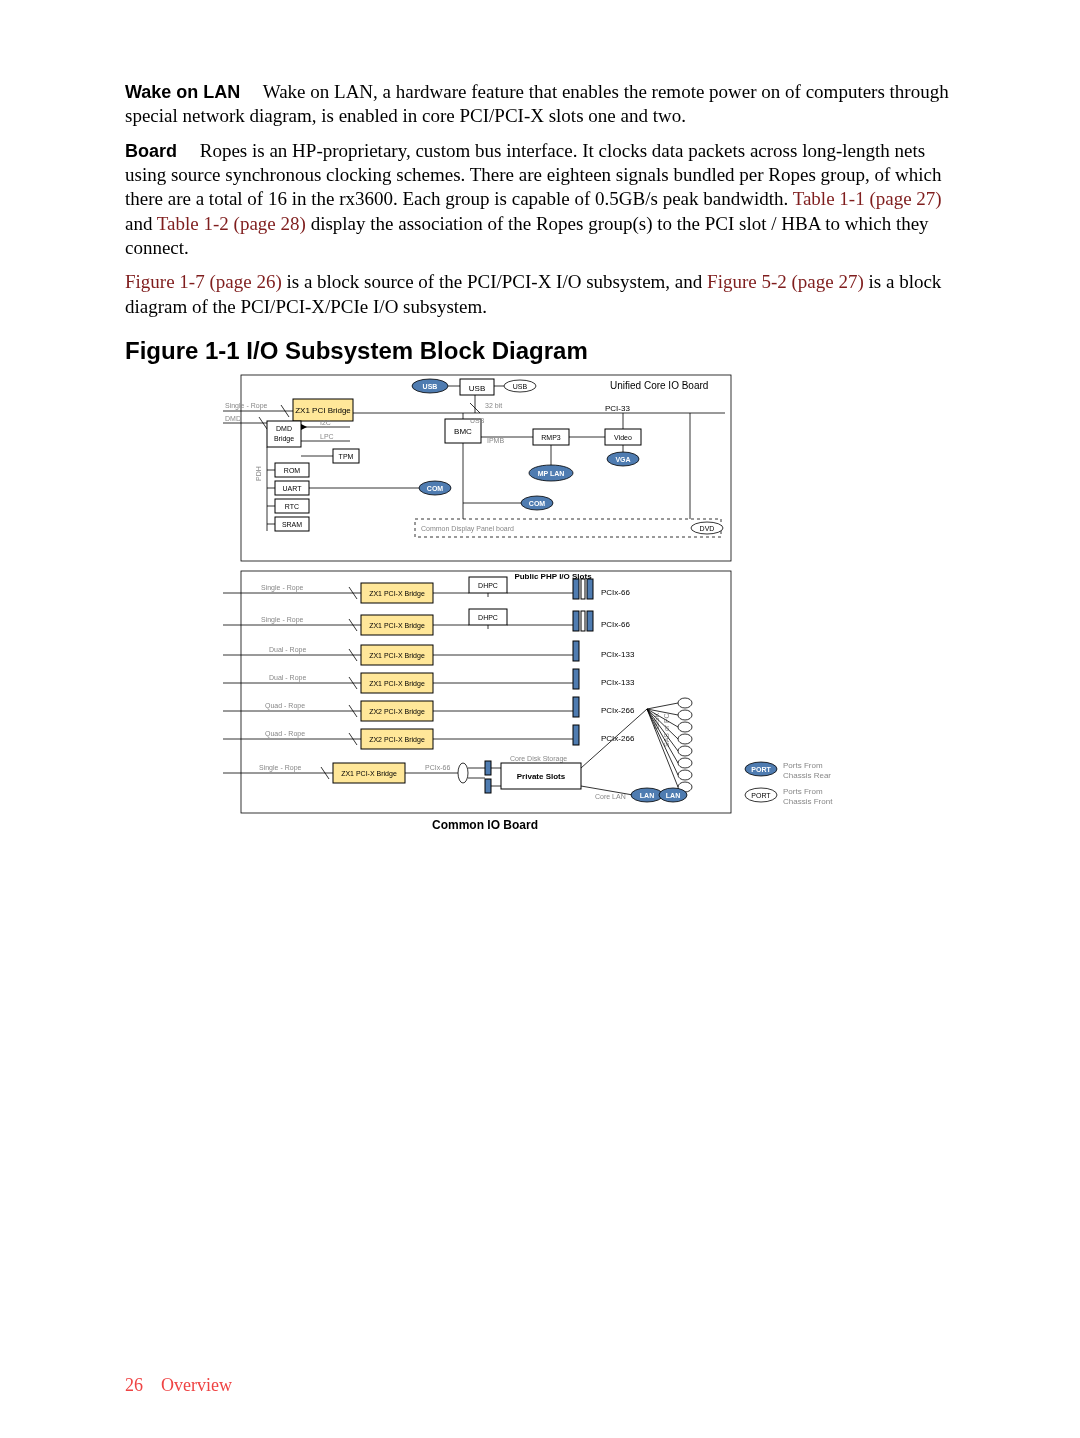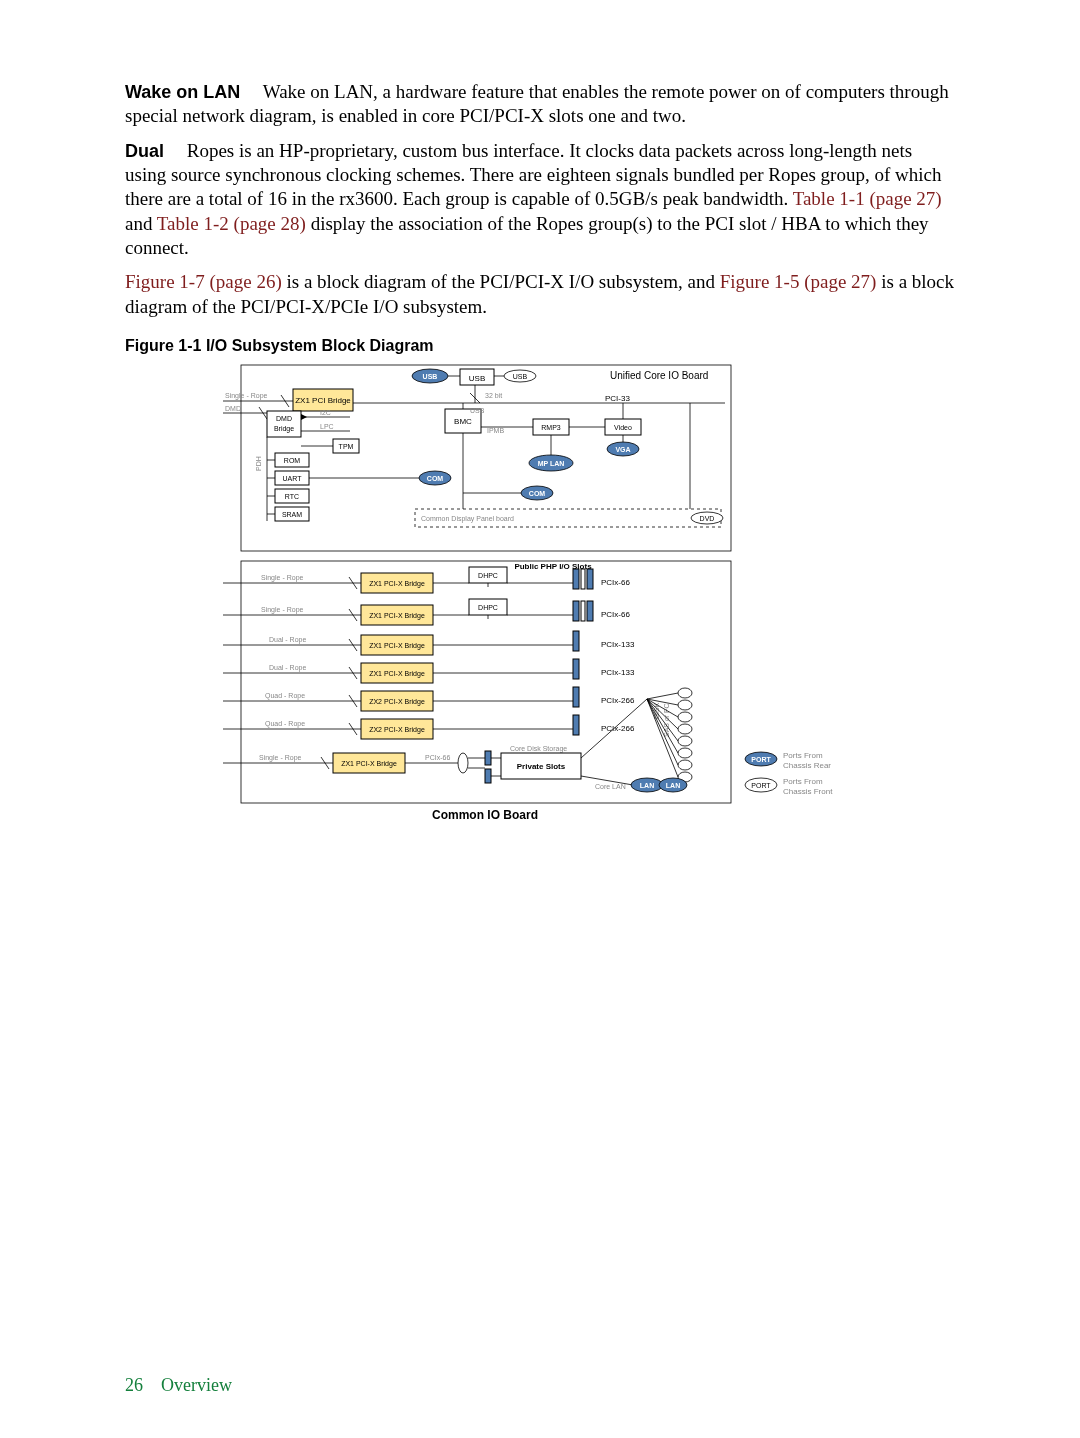--- a/index.html
+++ b/index.html
@@ -25,55 +25,55 @@
     font-size: 18px;
     margin-right: 18px;
     text-align: center;
   }
   .link {
     color: #7f1d1d;
   }
   .fig-title {
     font-family: Arial, Helvetica, sans-serif;
     font-weight: bold;
-    font-size: 16px;
+    font-size: 24px;
     margin-top: 18px;
     margin-bottom: 6px;
   }
   .diagram-wrap {
     width: 720px;
     margin-left: 60px;
   }
   .diagram {
     font-family: Arial, Helvetica, sans-serif;
   }
   .footer {
     position: absolute;
     bottom: 42px;
     left: 125px;
     font-size: 18px;
     font-family: "Times New Roman", Times, serif;
-    color: #15803d;
+    color: #ef4444;
   }
 </style>
 </head>
 <body>
 
 <p class="para">
   <span class="run-in">Wake on LAN</span>
   <span>Wake on LAN, a hardware feature that enables the remote power on of computers through special network diagram, is enabled in core PCI/PCI-X slots one and two.</span>
 </p>
 
 <p class="para">
-  <span class="run-in">Dual</span>
+  <span class="run-in">Board</span>
   <span>Ropes is an HP-proprietary, custom bus interface. It clocks data packets across long-length nets using source synchronous clocking schemes. There are eighteen signals bundled per Ropes group, of which there are a total of 16 in the rx3600. Each group is capable of 0.5GB/s peak bandwidth. </span><span class="link">Table 1-1 (page 27)</span><span> and </span><span class="link">Table 1-2 (page 28)</span><span> display the association of the Ropes group(s) to the PCI slot / HBA to which they connect.</span>
 </p>
 
 <p class="para">
-  <span class="link">Figure 1-7 (page 26)</span><span> is a block diagram of the PCI/PCI-X I/O subsystem, and </span><span class="link">Figure 1-5 (page 27)</span><span> is a block diagram of the PCI/PCI-X/PCIe I/O subsystem.</span>
+  <span class="link">Figure 1-7 (page 26)</span><span> is a block source of the PCI/PCI-X I/O subsystem, and </span><span class="link">Figure 5-2 (page 27)</span><span> is a block diagram of the PCI/PCI-X/PCIe I/O subsystem.</span>
 </p>
 
 <div class="fig-title">Figure  1-1  I/O Subsystem Block Diagram</div>
 
 <div class="diagram-wrap">
   <svg class="diagram" viewBox="0 0 720 480" width="720" height="480">
 
     <defs>
       <style>
         .box { fill:#fff; stroke:#000; stroke-width:1; }

